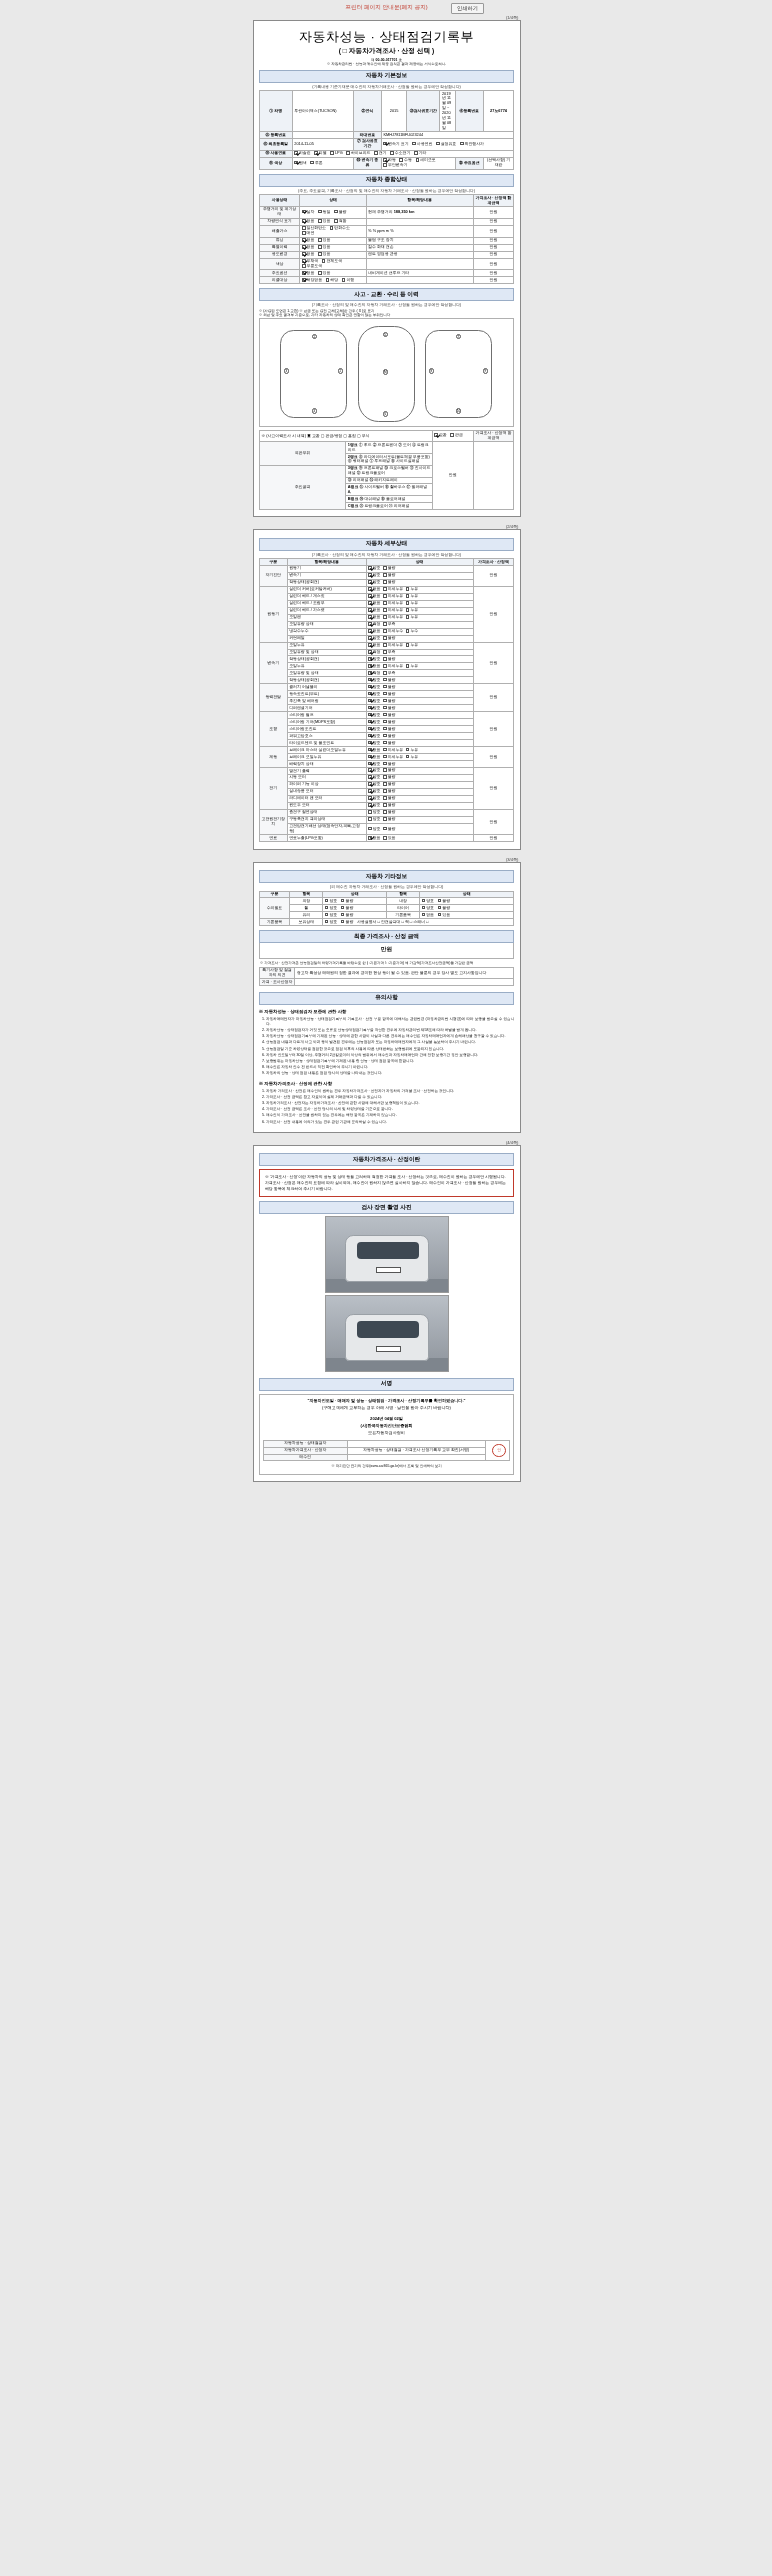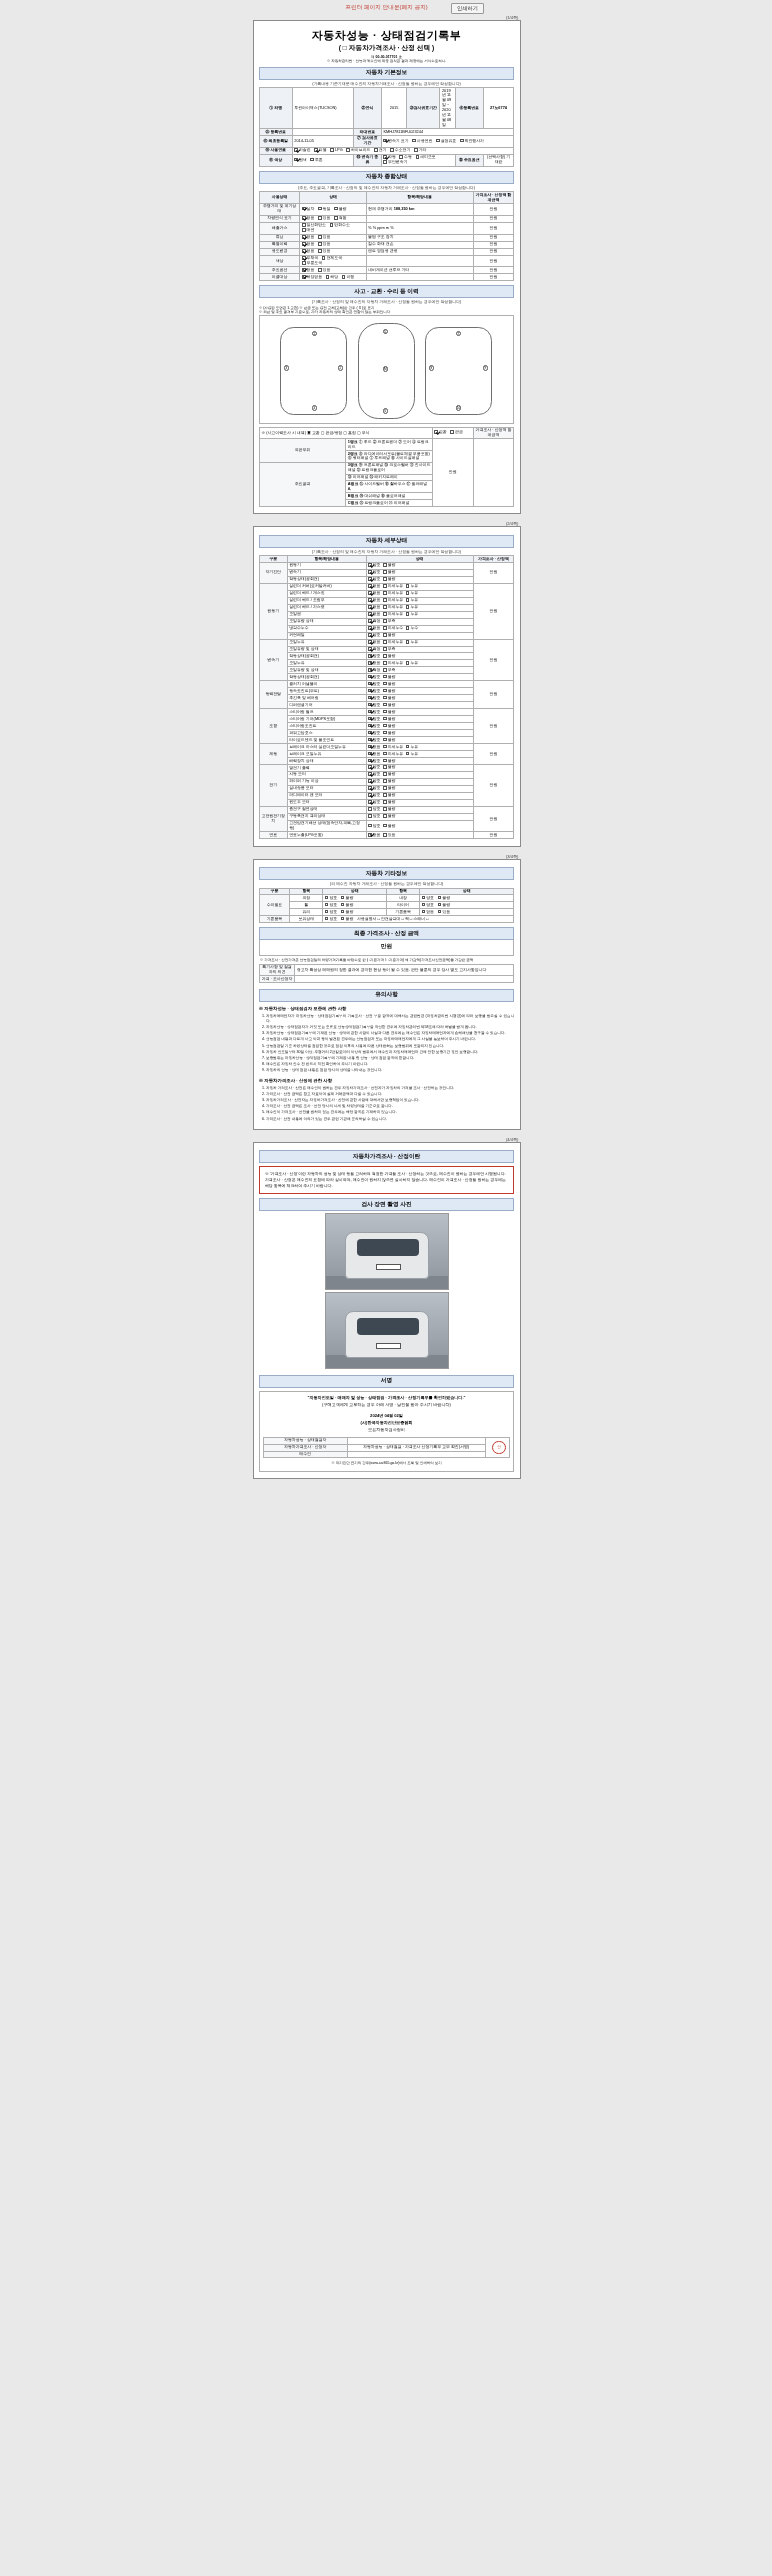--- a/index.html
+++ b/index.html
@@ -41,22 +41,22 @@
   .pageno {
     text-align: right;
     font-size: 4.1px;
     color: #444;
     width: 268px;
     margin: 0 auto;
     padding-right: 2.1px;
   }
   .doc-title {
     text-align: center;
-    font-size: 11px;
-    font-weight: bold;
+    font-size: 13px;
+    font-weight: normal;
     letter-spacing: 0.5px;
     margin: 3.1px 0 1px;
   }
   .doc-title2 {
     text-align: center;
     font-size: 6.7px;
     font-weight: bold;
     margin-bottom: 2.1px;
   }
   .band {

